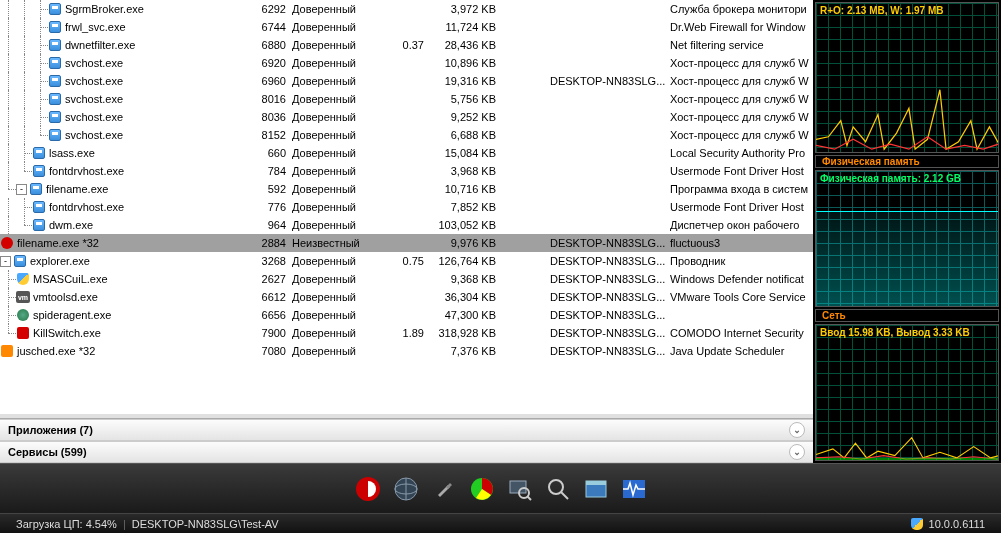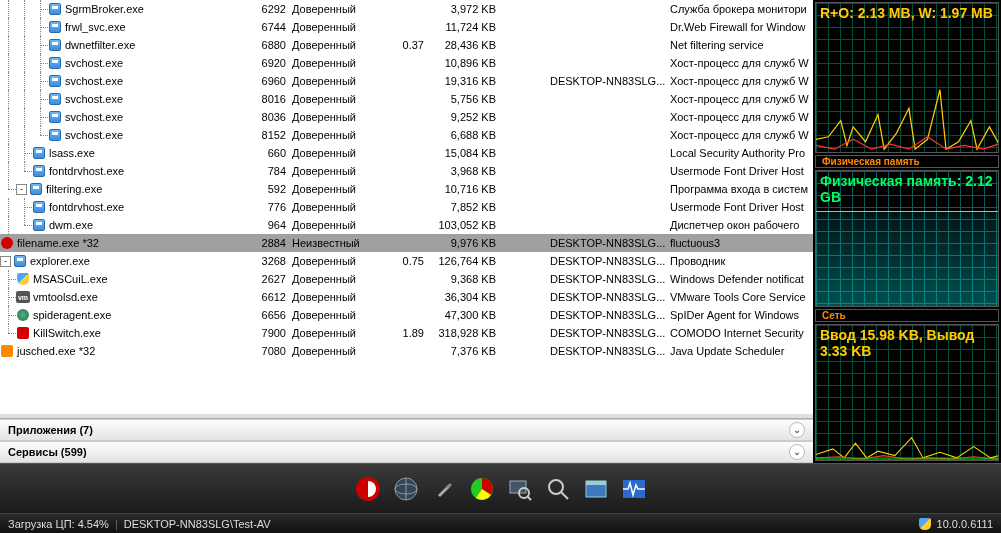--- a/index.html
+++ b/index.html
@@ -31,28 +31,28 @@
 .icon-vm { width: 14px; height: 12px; background: #555; color: #fff; font-size: 7px; font-weight: bold; display: inline-flex; align-items: center; justify-content: center; border-radius: 2px; }
 .icon-spider { width: 12px; height: 12px; background: radial-gradient(#5a8,#274); border-radius: 50%; }
 .icon-comodo { width: 12px; height: 12px; background: #d40000; border-radius: 2px; }
 .icon-java { width: 12px; height: 12px; background: #f80; border-radius: 2px; }
 .section-header { display: flex; align-items: center; justify-content: space-between; padding: 3px 8px; background: linear-gradient(#fcfcfc,#e4e4e4); border-top: 1px solid #ccc; border-bottom: 1px solid #ccc; font-weight: bold; height: 22px; }
 .section-header .arrow { width: 16px; height: 16px; border: 1px solid #bbb; border-radius: 50%; display: flex; align-items: center; justify-content: center; background: #fff; font-size: 9px; color: #666; }
 .splitter { height: 6px; background: #e0e0e0; border-top: 1px solid #fff; border-bottom: 1px solid #aaa; }
 .right-panel { width: 188px; background: #000; padding: 2px; display: flex; flex-direction: column; gap: 2px; }
 .graph-box { border: 1px solid #555; background: #000; position: relative; flex: 1; overflow: hidden; }
 .graph-title-bar { border: 1px solid #555; background: #000; color: #f80; font-size: 10px; padding: 0 6px; font-weight: bold; }
-.graph-label { position: absolute; top: 2px; left: 4px; font-size: 14px; font-weight: bold; z-index: 2; }
+.graph-label { position: absolute; top: 2px; left: 4px; font-size: 10px; font-weight: bold; z-index: 2; }
 .graph-grid { position: absolute; inset: 0; background-image: linear-gradient(#024f3a 1px, transparent 1px), linear-gradient(90deg, #024f3a 1px, transparent 1px); background-size: 12px 12px; }
 .graph-grid.cyan { background-image: linear-gradient(#0a5a5a 1px, transparent 1px), linear-gradient(90deg, #0a5a5a 1px, transparent 1px); }
 .graph-fill-cyan { position: absolute; bottom: 0; left: 0; right: 0; height: 70%; background: linear-gradient(to top, rgba(0,200,200,0.4), rgba(0,200,200,0.1)); border-top: 1px solid #0ff; }
 .graph-wave { position: absolute; bottom: 0; left: 0; right: 0; }
 .toolbar { height: 50px; background: linear-gradient(#3a3a3a,#1a1a1a); display: flex; align-items: center; justify-content: center; gap: 6px; border-top: 1px solid #555; }
 .tool-btn { width: 32px; height: 32px; border-radius: 6px; display: flex; align-items: center; justify-content: center; cursor: pointer; }
-.statusbar { height: 20px; background: linear-gradient(#2a2a2a,#111); color: #ddd; display: flex; align-items: center; padding: 0 8px; font-size: 11px; border-top: 1px solid #444; }
+.statusbar { height: 20px; background: linear-gradient(#2a2a2a,#111); color: #ddd; display: flex; align-items: center; padding: 0 16px; font-size: 11px; border-top: 1px solid #444; }
 .statusbar .sep { margin: 0 6px; color: #666; }
 .statusbar .right { margin-left: auto; display: flex; align-items: center; gap: 6px; }
 .small-shield { width: 12px; height: 12px; background: linear-gradient(135deg,#4aa8ff 50%,#ffcc33 50%); border-radius: 2px 2px 5px 5px; }
 </style>
 </head>
 <body>
 
 <div class="main">
   <div class="left-panel">
     <div class="process-list" id="plist">
@@ -224,21 +224,21 @@
           <span class="c-user"></span>
           <span class="c-desc">Usermode Font Driver Host</span>
         </div>
         <div class="row">
           <span class="c-tree">
             <span class="tree-line tree-spacer tree-branch"></span>
             <span class="expander">-</span>
             <span class="icon-box">
               <span class="icon-app"></span>
             </span>
-            <span>filtering.exe</span>
+            <span>filename.exe</span>
           </span>
           <span class="c-pid">592</span>
           <span class="c-rating">Доверенный</span>
           <span class="c-cpu"></span>
           <span class="c-mem">10,716 KB</span>
           <span class="c-user"></span>
           <span class="c-desc">Программа входа в систем</span>
         </div>
         <div class="row">
           <span class="c-tree">
@@ -337,21 +337,20 @@
             <span class="icon-box">
               <span class="icon-spider"></span>
             </span>
             <span>spideragent.exe</span>
           </span>
           <span class="c-pid">6656</span>
           <span class="c-rating">Доверенный</span>
           <span class="c-cpu"></span>
           <span class="c-mem">47,300 KB</span>
           <span class="c-user">DESKTOP-NN83SLG...</span>
-          <span class="c-desc">SpIDer Agent for Windows</span>
         </div>
         <div class="row">
           <span class="c-tree">
             <span class="tree-line tree-spacer tree-branch"></span>
             <span class="icon-box">
               <span class="icon-comodo"></span>
             </span>
             <span>KillSwitch.exe</span>
           </span>
           <span class="c-pid">7900</span>

